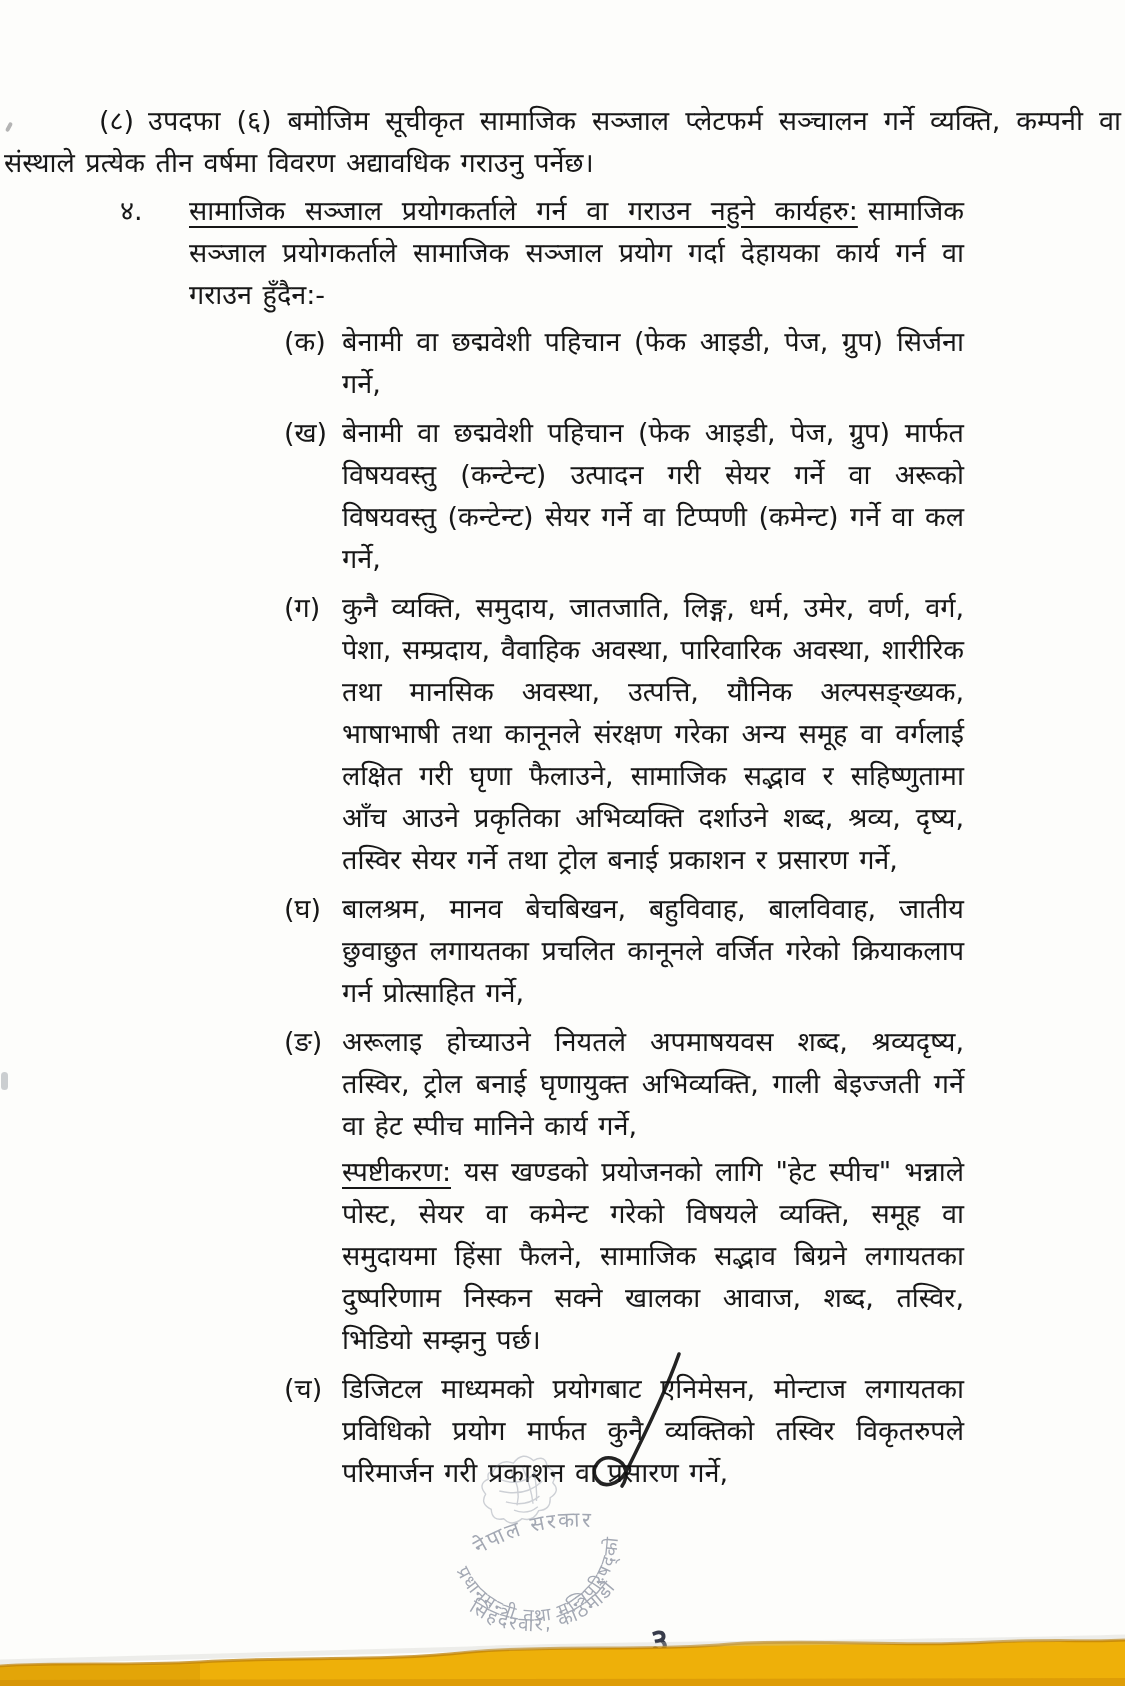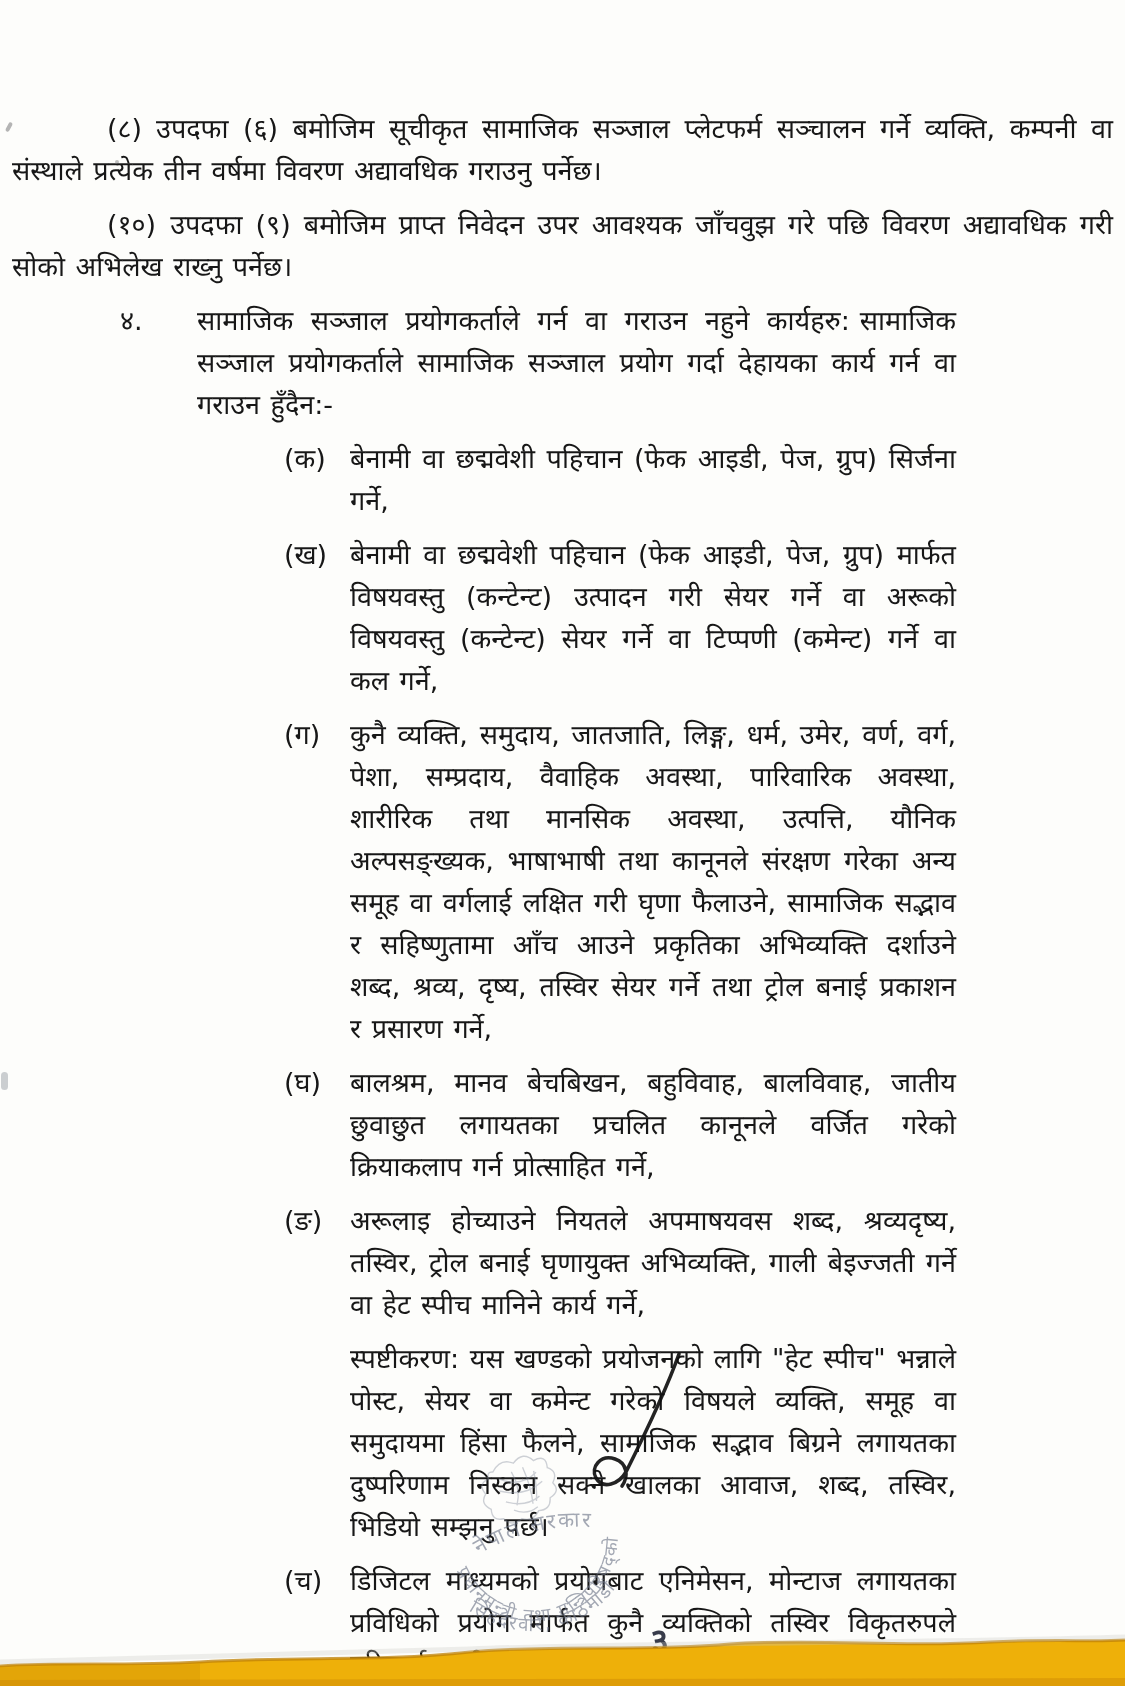--- a/index.html
+++ b/index.html
@@ -6,33 +6,33 @@
   body {
     width:1125px; height:1686px;
     background:#fdfdfb;
     position:relative;
     overflow:hidden;
     font-family:"DejaVu Sans","Liberation Sans",sans-serif;
     color:#171717;
   }
   .page { position:absolute; inset:0; }
   .body-text { position:absolute; top:96px; left:0; right:0; }
-  .body-text p { margin:12px; }
+  .body-text p { margin:4px; }
   .clause, .sec4-body, .si-text {
     font-size:27px; line-height:42px;
     text-align:justify; word-spacing:2px;
   }
   .clause { margin:0 157px 5px 130px; text-indent:95px; }
   .clause-num { margin-right:14px; }
   .sec4 { position:relative; margin:6px 157px 5px 185px; }
   .sec4-num { position:absolute; left:-65px; top:0; font-size:27px; line-height:42px; }
-  .sec4-heading { text-decoration-thickness:2px; text-underline-offset:6px; margin-right:10px; }
+  .sec4-heading { text-decoration:underline; text-decoration-thickness:2px; text-underline-offset:6px; margin-right:10px; }
   .subitem { position:relative; margin:0 157px 7px 338px; }
   .si-label { position:absolute; left:-54px; top:0; font-size:27px; line-height:42px; }
-  .u { text-decoration-thickness:2px; text-underline-offset:6px; }
+  .u { text-decoration:underline; text-decoration-thickness:2px; text-underline-offset:6px; }
   .explanation { margin-top:0; }
   .signature { position:absolute; left:575px; top:1350px; }
   .stamp { position:absolute; left:420px; top:1432px; opacity:.62; transform:rotate(-13deg); }
   .stamp text { fill:#6d7588; letter-spacing:2px; }
   .page-number {
     position:absolute; left:650px; top:1616px;
     font-size:36px; font-weight:600; color:#232838;
     transform:rotate(-4deg); opacity:.9;
   }
   .scan-band { position:absolute; left:0; bottom:0; width:1125px; height:54px; }
@@ -44,21 +44,20 @@
 </head>
 <body>
 
 <div class="page">
 
   <section class="body-text">
 
     <p class="clause"><span class="clause-num">(८)</span><span>उपदफा (६) बमोजिम सूचीकृत सामाजिक सञ्जाल प्लेटफर्म सञ्चालन गर्ने व्यक्ति, कम्पनी वा संस्थाले प्रत्येक तीन वर्षमा विवरण अद्यावधिक गराउनु पर्नेछ।</span></p>
 
 
-    <p class="clause"><span class="clause-num">(१०)</span><span>उपदफा (९) बमोजिम प्राप्त निवेदन उपर आवश्यक जाँचवुझ गरे पछि विवरण अद्यावधिक गरी सोको अभिलेख राख्नु पर्नेछ।</span></p>
 
     <div class="sec4">
       <span class="sec4-num">४.</span>
       <p class="sec4-body"><span class="sec4-heading">सामाजिक सञ्जाल प्रयोगकर्ताले गर्न वा गराउन नहुने कार्यहरु:</span><span>सामाजिक सञ्जाल प्रयोगकर्ताले सामाजिक सञ्जाल प्रयोग गर्दा देहायका कार्य गर्न वा गराउन हुँदैन:-</span></p>
     </div>
 
     <div class="subitem">
       <span class="si-label">(क)</span>
       <p class="si-text">बेनामी वा छद्मवेशी पहिचान (फेक आइडी, पेज, ग्रुप) सिर्जना गर्ने,</p>
     </div>

